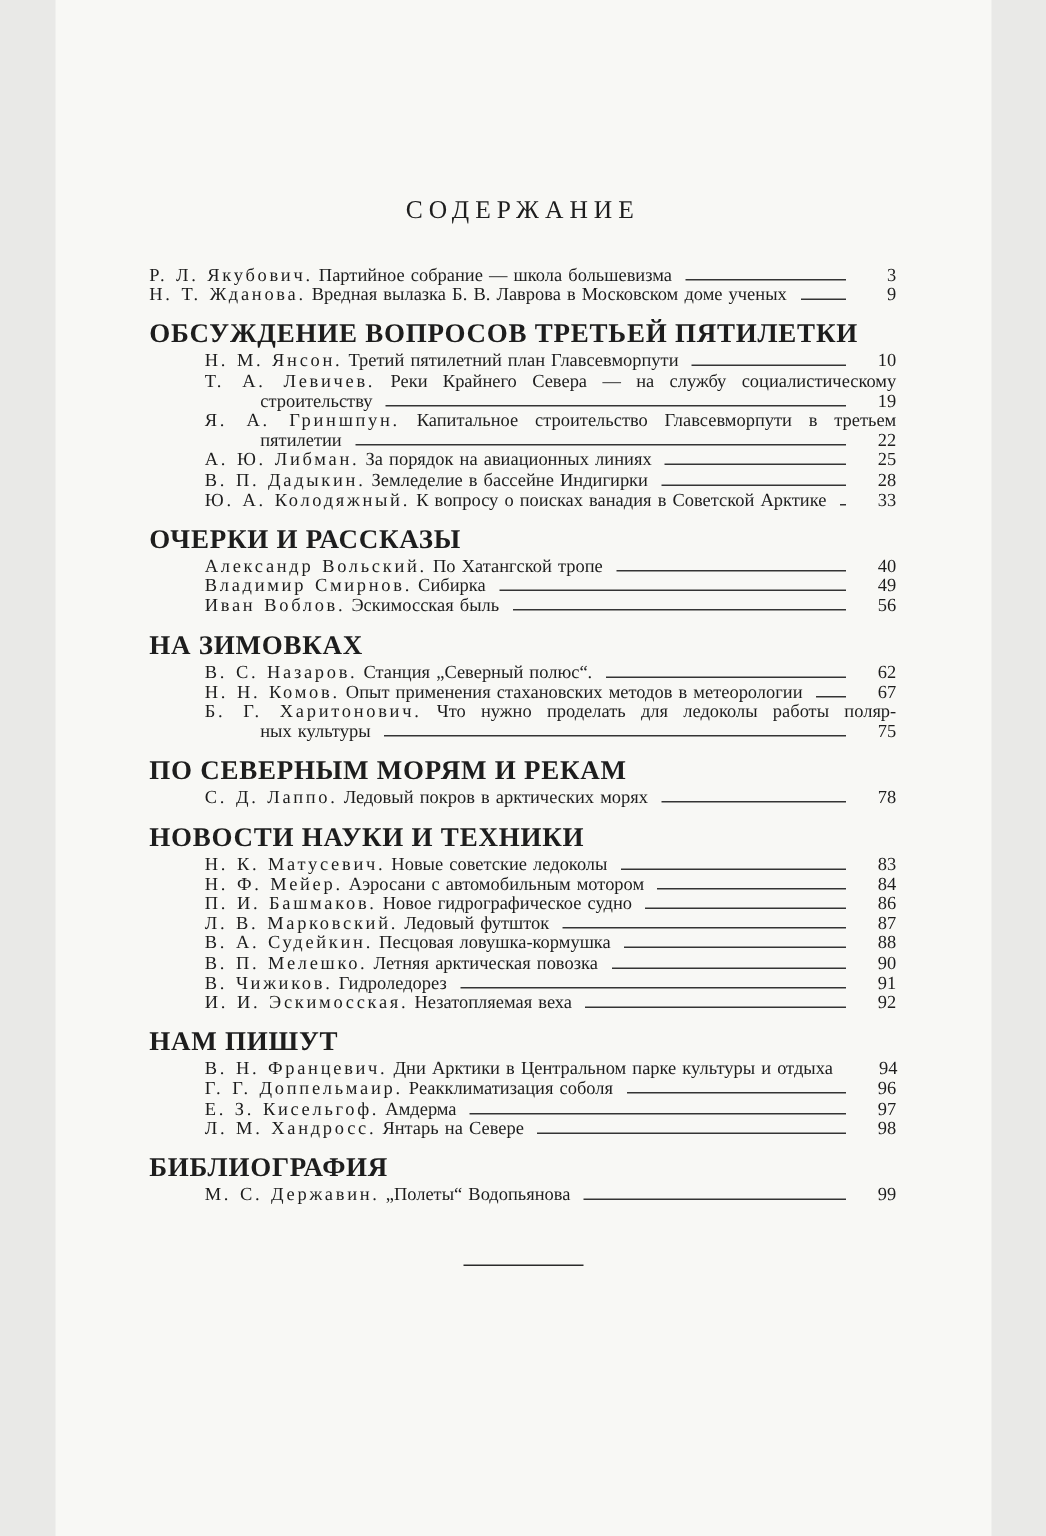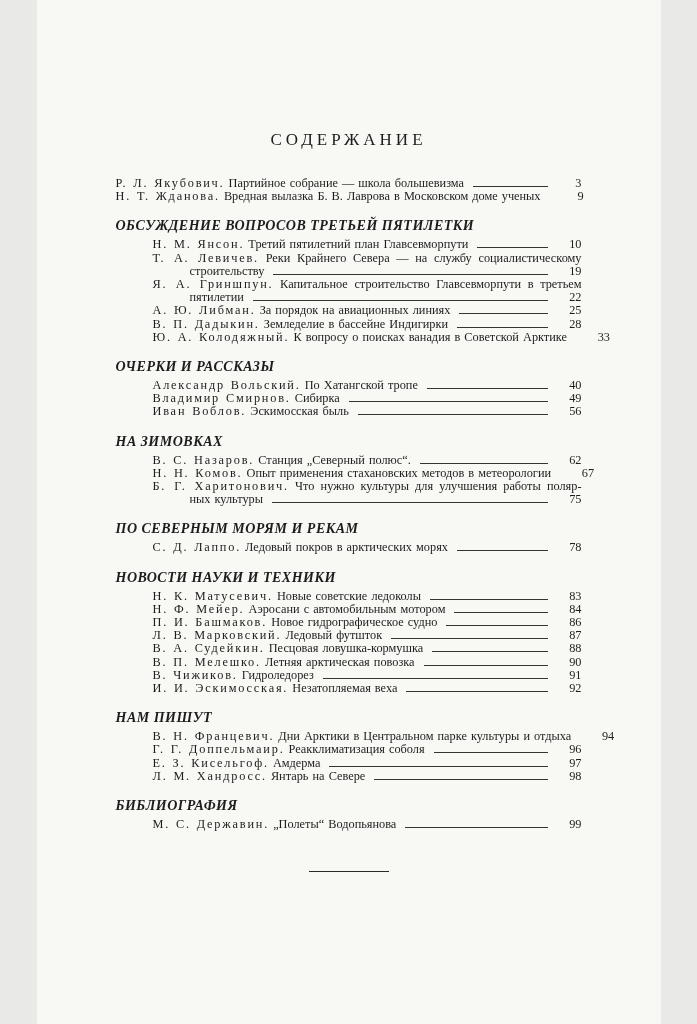--- a/index.html
+++ b/index.html
@@ -18,25 +18,24 @@
   .content {
     padding: 130px 63px 0 63px;
   }
   .doc-title {
     margin: 0 0 27px 0;
     text-align: center;
     font-size: 17px;
     font-weight: normal;
     letter-spacing: 4px;
   }
-  .section { margin: 16px; }
+  .section { margin: 0; }
   .heading {
-    font-style: italic;
     font-weight: bold;
-    font-size: 14px;
+    font-size: 18px;
     letter-spacing: 0.5px;
     margin: 12px 0 5px 0;
     line-height: 14px;
     white-space: nowrap;
   }
   .row {
     display: flex;
     align-items: baseline;
     font-size: 12.3px;
     line-height: 13.2px;
@@ -145,21 +144,21 @@
           <div class="row indent">
             <span class="text"><span class="author">В. С. Назаров.</span> <span>Станция „Северный полюс“.</span></span>
             <span class="leader"></span>
             <span class="page-num">62</span>
           </div>
           <div class="row indent">
             <span class="text"><span class="author">Н. Н. Комов.</span> <span>Опыт применения стахановских методов в метеорологии</span></span>
             <span class="leader"></span>
             <span class="page-num">67</span>
           </div>
-          <div class="row indent fill"><span class="text"><span class="author">Б. Г. Харитонович.</span> <span>Что нужно культуры для улучшения работы поляр-</span></span></div>
+          <div class="row indent fill"><span class="text"><span class="author">Б. Г. Харитонович.</span> <span>Что нужно проделать для ледоколы работы поляр-</span></span></div>
           <div class="row cont">
             <span class="text">ных культуры</span>
             <span class="leader"></span>
             <span class="page-num">75</span>
           </div>
         </div>
         <div class="section">
           <div class="heading">ПО СЕВЕРНЫМ МОРЯМ И РЕКАМ</div>
           <div class="row indent">
             <span class="text"><span class="author">С. Д. Лаппо.</span> <span>Ледовый покров в арктических морях</span></span>

